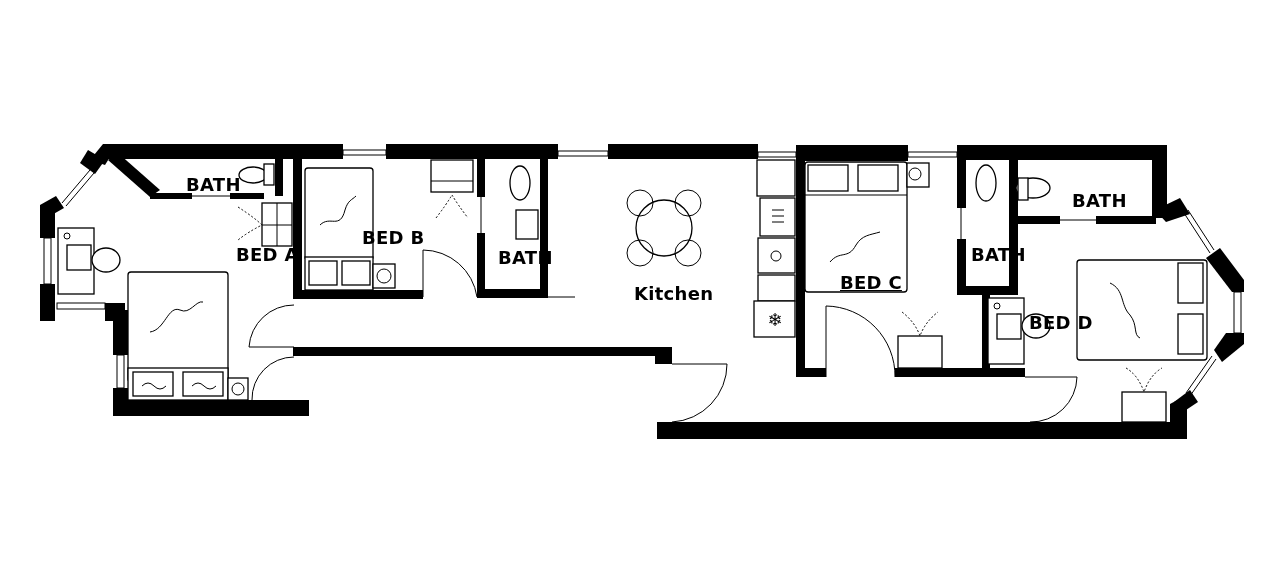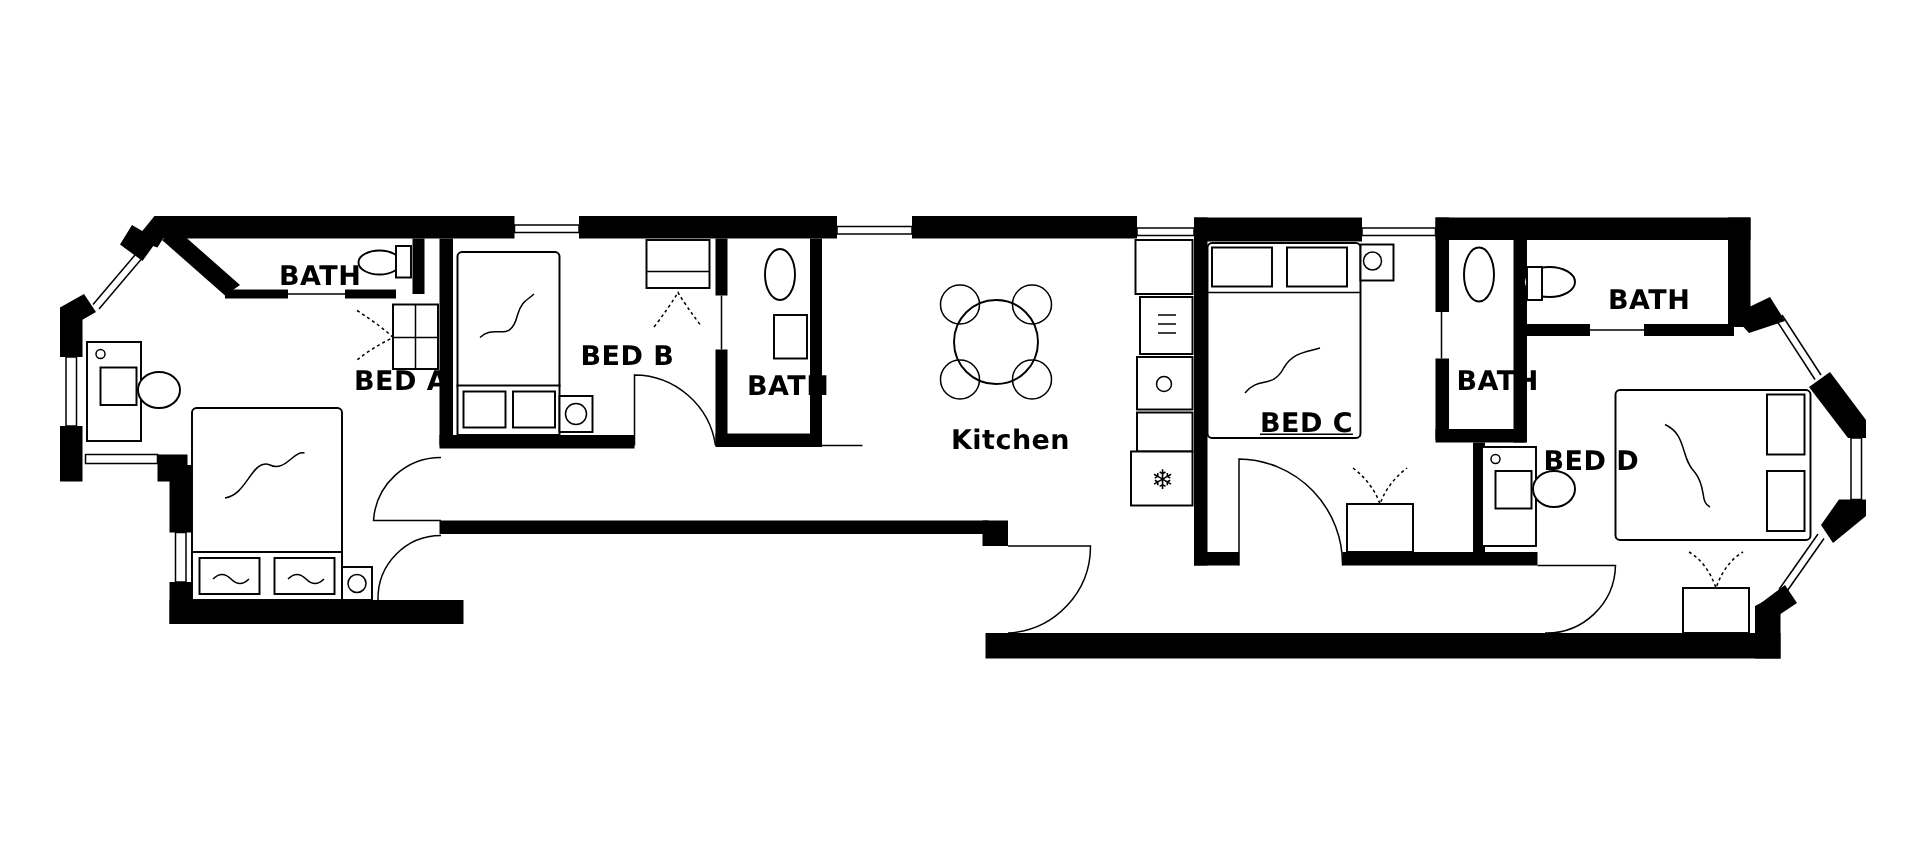--- a/index.html
+++ b/index.html
@@ -183,19 +183,19 @@
     <rect class="furn" x="1178" y="263" width="25" height="40"></rect>
     <rect class="furn" x="1178" y="314" width="25" height="40"></rect>
     <path class="thin" d="M1110,283 C1125,290 1120,305 1130,315 C1138,325 1133,335 1140,338"></path>
     <rect class="furn" x="1122" y="392" width="44" height="30"></rect>
     <path class="dot" d="M1126,368 Q1138,375 1144,392 Q1150,375 1162,368"></path>
   </g>
 </svg>
 
 <span class="label" style="left:186px;top:174px;">BATH</span>
 <span class="label" style="left:192px;top:244px;margin-left:44px;">BED A</span>
-<span class="label" style="left:387px;top:227px;">BED B</span>
+<span class="label" style="left:362px;top:227px;">BED B</span>
 <span class="label" style="left:498px;top:247px;">BATH</span>
 <span class="label" style="left:634px;top:283px;">Kitchen</span>
 <span class="label" style="left:840px;top:272px;text-decoration:underline;">BED C</span>
 <span class="label" style="left:971px;top:244px;">BATH</span>
 <span class="label" style="left:1072px;top:190px;">BATH</span>
-<span class="label" style="left:1029px;top:297px;">BED D</span>
+<span class="label" style="left:1029px;top:312px;">BED D</span>
 
 </body></html>

